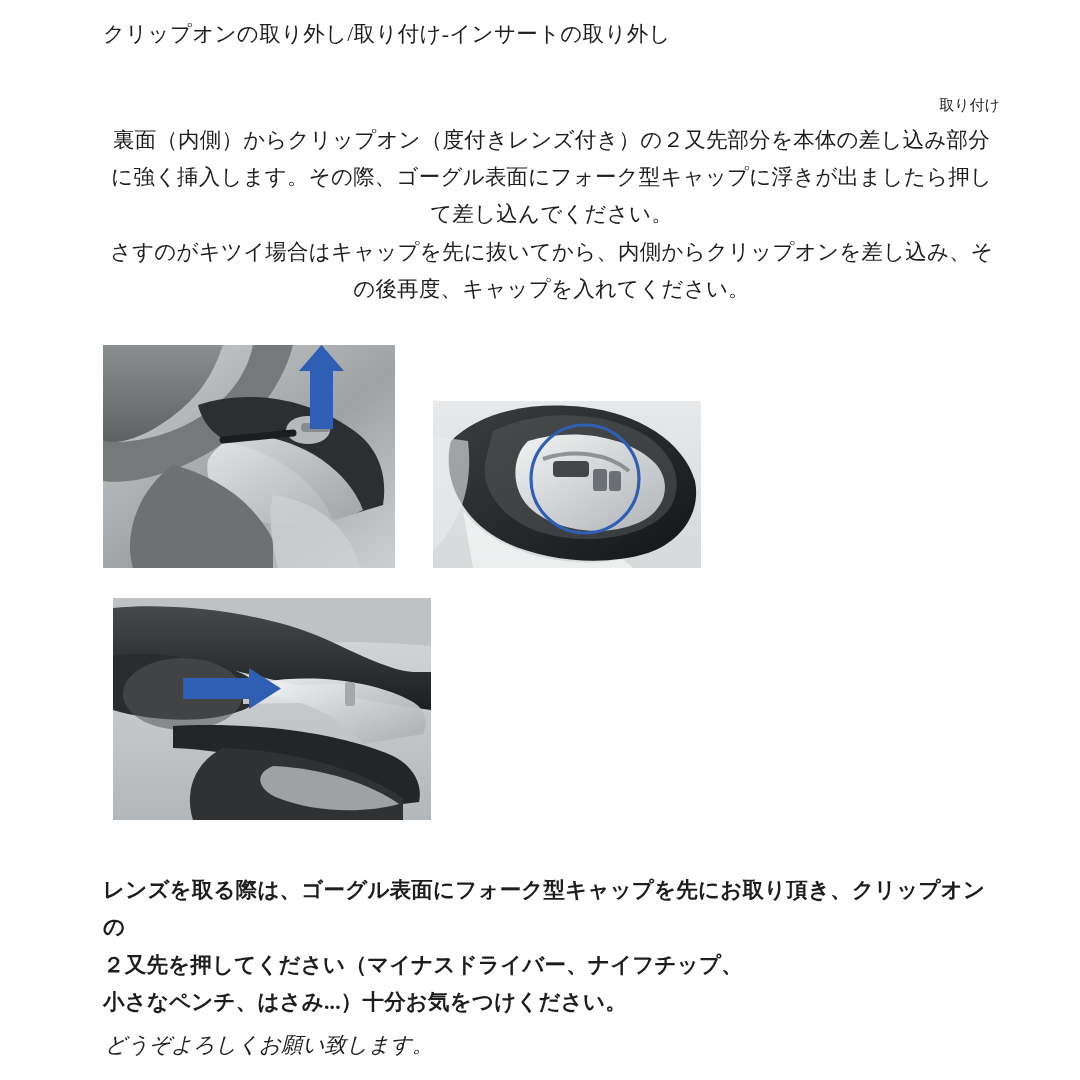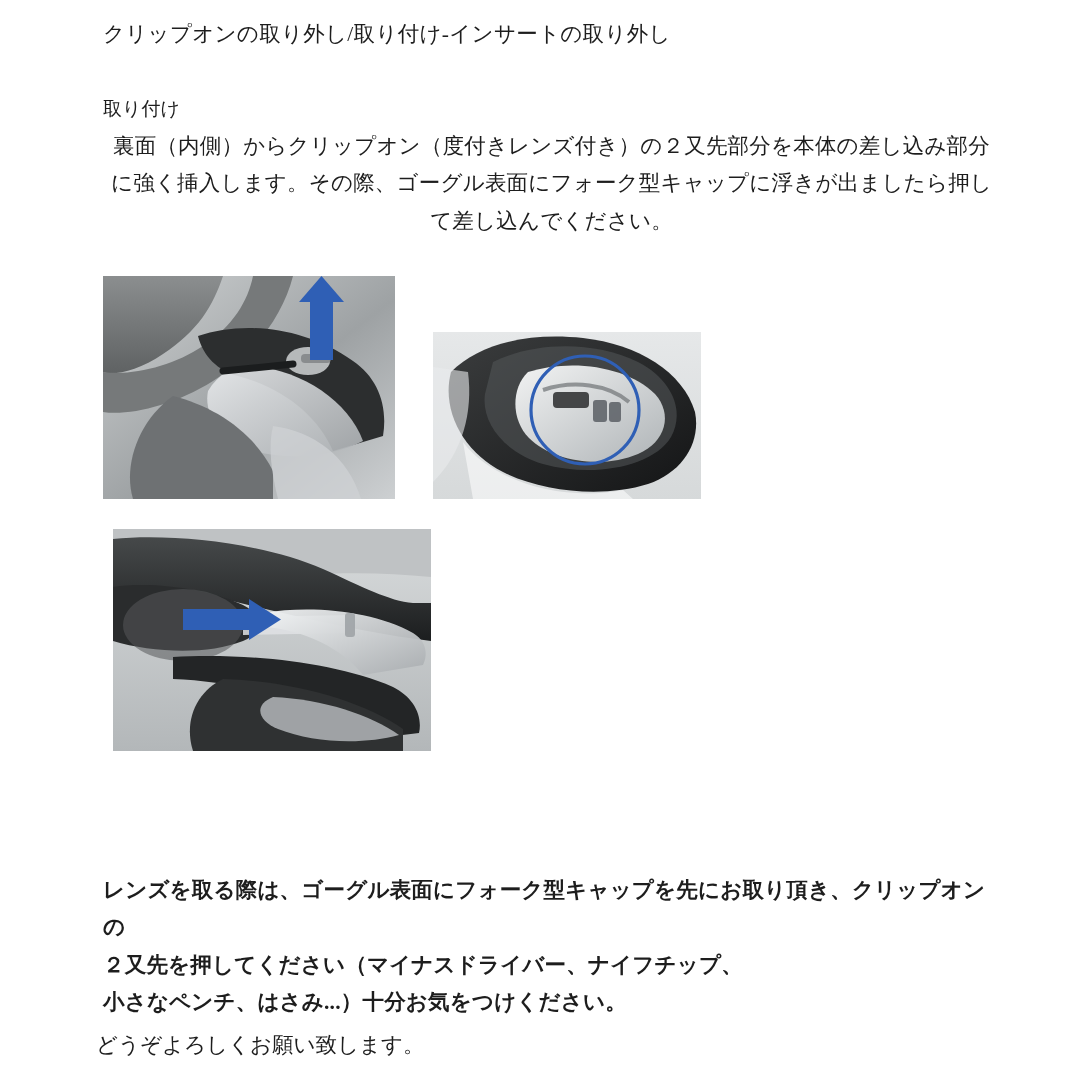--- a/index.html
+++ b/index.html
@@ -23,23 +23,24 @@
     background: #ffffff;
   }
   .doc-title {
     font-size: 21.5px;
     line-height: 1.5;
     letter-spacing: 0.3px;
     margin: 0 0 44px 0;
     white-space: nowrap;
   }
   .section-heading {
-    font-size: 19px;
+    font-size: 15px;
     line-height: 1.55;
     margin: 0 0 4px 0;
+    text-align: right;
   }
   .body-block {
     font-size: 21.5px;
     line-height: 1.74;
     letter-spacing: 0.2px;
     margin: 0;
     text-align: center;
     max-width: 900px;
   }
   .body-block p {
@@ -68,37 +69,39 @@
     top: 872px;
     width: 900px;
     font-size: 21.5px;
     line-height: 1.74;
     letter-spacing: 0.2px;
     font-weight: bold;
   }
   .caption-block p { margin: 0; }
   .closing {
     position: absolute;
-    left: 96px;
+    left: 105px;
     top: 1028px;
     font-size: 21.5px;
     line-height: 1.6;
+    font-style: italic;
   }
 </style>
 </head>
 <body>
 
 <div class="page">
 
   <div class="doc-title">クリップオンの取り外し/取り付け-インサートの取り外し</div>
 
   <div class="section-heading">取り付け</div>
 
   <div class="body-block">
     <p>裏面（内側）からクリップオン（度付きレンズ付き）の２又先部分を本体の差し込み部分に強く挿入します。その際、ゴーグル表面にフォーク型キャップに浮きが出ましたら押して差し込んでください。</p>
+    <p>さすのがキツイ場合はキャップを先に抜いてから、内側からクリップオンを差し込み、その後再度、キャップを入れてください。</p>
   </div>
 
   <div class="figures">
 
     <div class="fig fig-1">
       <svg viewBox="0 0 292 223" preserveAspectRatio="none">
         <defs>
           <linearGradient id="g1bg" x1="0" y1="0" x2="1" y2="1">
             <stop offset="0%" stop-color="#cfd2d3"></stop>
             <stop offset="55%" stop-color="#9ea2a4"></stop>

